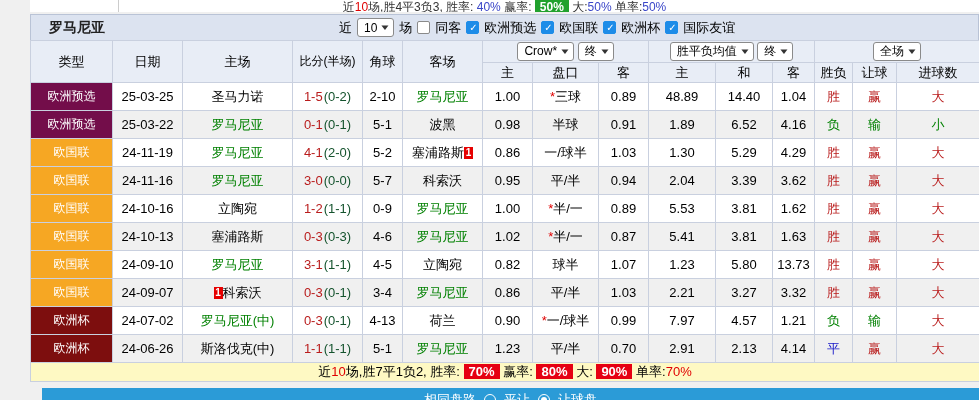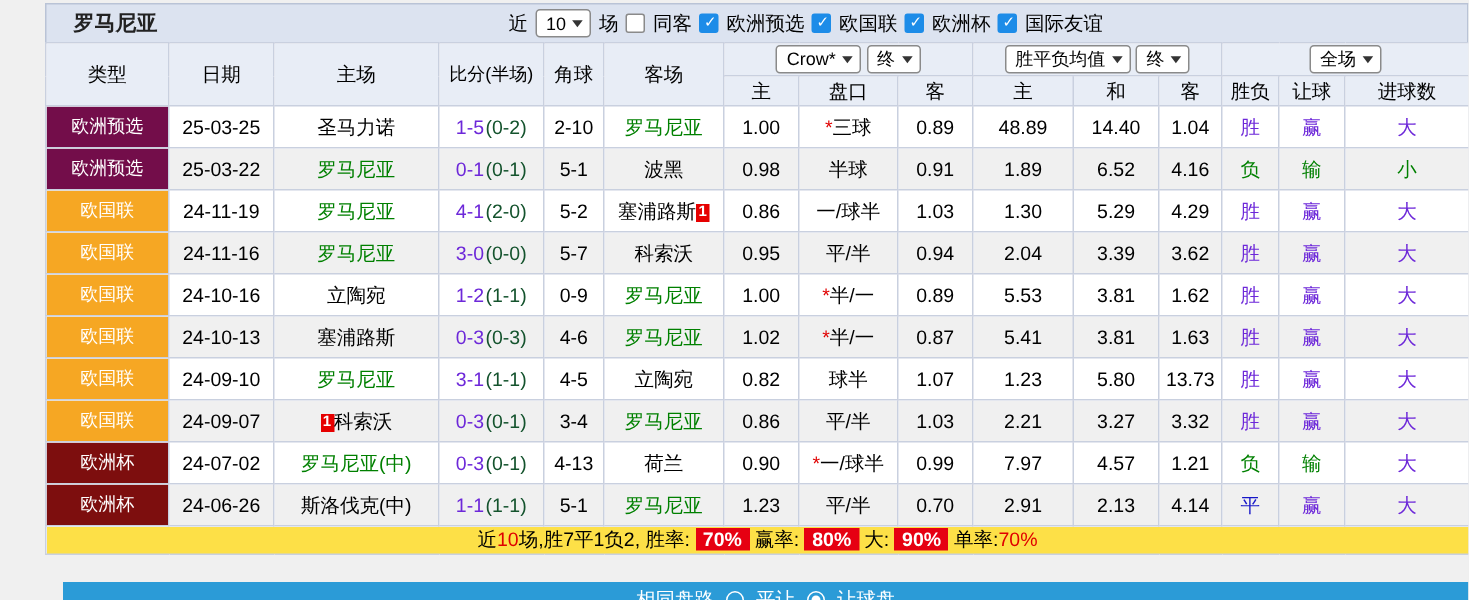--- a/index.html
+++ b/index.html
@@ -40,41 +40,51 @@
   thead .grp { height:22px; }
   .col-score { font-size:12px;margin-left:48px; }
   tbody td { height:28px; color:#000; }
   tbody tr:nth-child(even) td { background:#f0f0f0; }
   td.c-type { padding:0; }
   .lgbadge { display:flex; align-items:center; justify-content:center; height:27px; color:#fff; font-size:12px; }
   .lg-purple { background:#730d4a; }
   .lg-orange { background:#f6a723; }
   .lg-darkred { background:#7d0e0e; }
   .green { color:#008000; }
-  .red   { color:#6d28d9; }
+  .red   { color:#b91c1c; }
   .blue  { color:#1616c8; }
   .half  { color:#14532d; margin-left:1px; }
   .rc { display:inline-block; background:#e60000; color:#fff; font-size:10px; line-height:12px; width:9px;
         font-weight:bold; vertical-align:1px; }
   .rc:empty { display:none; }
   .star { color:#e00000; }
-  tfoot td { height:18px; background:#fde047; }
+  tfoot td { height:18px; background:#fef9c3; }
 
   
   .blue-bar { position:absolute; left:42px; right:0; top:388px; height:24px; background:#2b9bd7; color:#fff;
               display:flex; align-items:center; justify-content:center; gap:8px; font-size:13px; }
   .radio { width:12px; height:12px; border:1px solid #fff; border-radius:50%; display:inline-block; position:relative; flex:none; }
   .radio.checked::after { content:""; position:absolute; left:2px; top:2px; width:6px; height:6px; background:#fff; border-radius:50%; }
 </style>
 </head>
 <body>
 
 <div class="page">
   <div class="content">
 
+    <div class="top-strip">
+      <span class="line">
+        <span>近</span><span class="v-red">10</span><span>场,胜4平3负3, 胜率:</span>
+        <span class="v-blue">40%</span>
+        <span>赢率:</span>
+        <span class="pct g">50%</span>
+        <span>大:</span><span class="v-blue">50%</span>
+        <span>单率:</span><span class="v-blue">50%</span>
+      </span>
+    </div>
 
     <div class="hdr">
       <span class="team">罗马尼亚</span>
       <span class="ctrl">
         <span>近</span>
         <span class="sel">
           <span>10</span>
           <span class="chev">▼</span>
         </span>
         <span>场</span>

